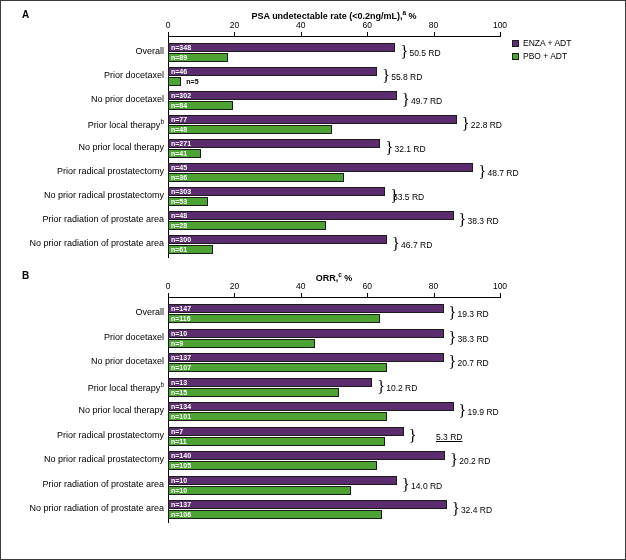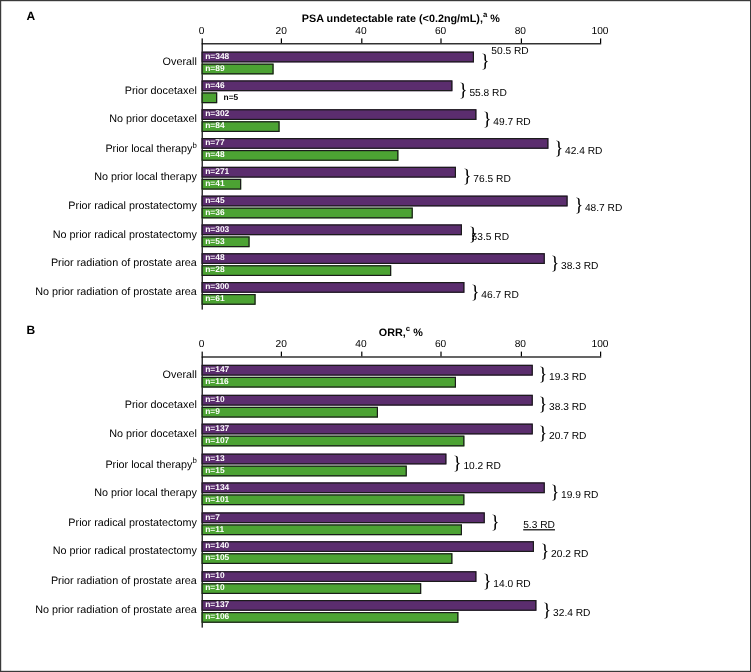--- a/index.html
+++ b/index.html
@@ -103,49 +103,49 @@
       <div class="tick" style="left: 433.6px; top: 32px;"></div>
       <div class="tick-label" style="left: 418.6px; top: 20px;">80</div>
       <div class="tick" style="left: 500px; top: 32px;"></div>
       <div class="tick-label" style="left: 485px; top: 20px;">100</div>
       <div class="rowlabel" style="right: 462px; top: 46px;">Overall</div>
       <div class="bar enza" style="left: 168px; top: 43px; width: 227.42px;"></div>
       <div class="nlabel" style="left: 169px; top: 43px;">n=348</div>
       <div class="bar pbo" style="left: 168px; top: 53px; width: 59.76px;"></div>
       <div class="nlabel" style="left: 169px; top: 53px;">n=89</div>
       <div class="brace" style="left: 400.42px; top: 44px;">}</div>
-      <div class="rd" style="left: 409.42px; top: 38px;">50.5 RD</div>
+      <div class="rd" style="left: 409.42px; top: 49px;">50.5 RD</div>
       <div class="rowlabel" style="right: 462px; top: 70px;">Prior docetaxel</div>
       <div class="bar enza" style="left: 168px; top: 67px; width: 209.16px;"></div>
       <div class="nlabel" style="left: 169px; top: 67px;">n=46</div>
       <div class="bar pbo" style="left: 168px; top: 77px; width: 13.28px;"></div>
       <div class="nlabel outside" style="left: 183.28px; top: 77px;">n=5</div>
       <div class="brace" style="left: 382.16px; top: 68px;">}</div>
       <div class="rd" style="left: 391.16px; top: 73px;">55.8 RD</div>
       <div class="rowlabel" style="right: 462px; top: 94px;">No prior docetaxel</div>
       <div class="bar enza" style="left: 168px; top: 91px; width: 229.08px;"></div>
       <div class="nlabel" style="left: 169px; top: 91px;">n=302</div>
       <div class="bar pbo" style="left: 168px; top: 101px; width: 64.74px;"></div>
       <div class="nlabel" style="left: 169px; top: 101px;">n=84</div>
       <div class="brace" style="left: 402.08px; top: 92px;">}</div>
       <div class="rd" style="left: 411.08px; top: 97px;">49.7 RD</div>
       <div class="rowlabel" style="right: 462px; top: 118px;">Prior local therapy<sup>b</sup></div>
       <div class="bar enza" style="left: 168px; top: 115px; width: 288.84px;"></div>
       <div class="nlabel" style="left: 169px; top: 115px;">n=77</div>
       <div class="bar pbo" style="left: 168px; top: 125px; width: 164.34px;"></div>
       <div class="nlabel" style="left: 169px; top: 125px;">n=48</div>
       <div class="brace" style="left: 461.84px; top: 116px;">}</div>
-      <div class="rd" style="left: 470.84px; top: 121px;">42.4 RD</div>
+      <div class="rd" style="left: 470.84px; top: 121px;">22.8 RD</div>
       <div class="rowlabel" style="right: 462px; top: 142px;">No prior local therapy</div>
       <div class="bar enza" style="left: 168px; top: 139px; width: 212.48px;"></div>
       <div class="nlabel" style="left: 169px; top: 139px;">n=271</div>
       <div class="bar pbo" style="left: 168px; top: 149px; width: 33.2px;"></div>
       <div class="nlabel" style="left: 169px; top: 149px;">n=41</div>
       <div class="brace" style="left: 385.48px; top: 140px;">}</div>
-      <div class="rd" style="left: 394.48px; top: 145px;">76.5 RD</div>
+      <div class="rd" style="left: 394.48px; top: 145px;">32.1 RD</div>
       <div class="rowlabel" style="right: 462px; top: 166px;">Prior radical prostatectomy</div>
       <div class="bar enza" style="left: 168px; top: 163px; width: 305.44px;"></div>
       <div class="nlabel" style="left: 169px; top: 163px;">n=45</div>
       <div class="bar pbo" style="left: 168px; top: 173px; width: 175.96px;"></div>
       <div class="nlabel" style="left: 169px; top: 173px;">n=36</div>
       <div class="brace" style="left: 478.44px; top: 164px;">}</div>
       <div class="rd" style="left: 487.44px; top: 169px;">48.7 RD</div>
       <div class="rowlabel" style="right: 462px; top: 190px;">No prior radical prostatectomy</div>
       <div class="bar enza" style="left: 168px; top: 187px; width: 217.46px;"></div>
       <div class="nlabel" style="left: 169px; top: 187px;">n=303</div>
@@ -161,20 +161,30 @@
       <div class="brace" style="left: 458.52px; top: 212px;">}</div>
       <div class="rd" style="left: 467.52px; top: 217px;">38.3 RD</div>
       <div class="rowlabel" style="right: 462px; top: 238px;">No prior radiation of prostate area</div>
       <div class="bar enza" style="left: 168px; top: 235px; width: 219.12px;"></div>
       <div class="nlabel" style="left: 169px; top: 235px;">n=300</div>
       <div class="bar pbo" style="left: 168px; top: 245px; width: 44.82px;"></div>
       <div class="nlabel" style="left: 169px; top: 245px;">n=61</div>
       <div class="brace" style="left: 392.12px; top: 236px;">}</div>
       <div class="rd" style="left: 401.12px; top: 241px;">46.7 RD</div>
     </div>
+  <div class="legend" style="left:512px; top:38px;">
+    <div class="legend-row">
+      <span class="legend-swatch enza"></span>
+      <span>ENZA + ADT</span>
+    </div>
+    <div class="legend-row">
+      <span class="legend-swatch pbo"></span>
+      <span>PBO + ADT</span>
+    </div>
+  </div>
 </div>
 
 <div class="panel" id="panel-b">
   <div class="panel-letter" style="left:22px; top:8px;">B</div>
   <div class="axis-title" id="b-title" style="left:168px; top:9px; width:332px;">ORR,<sup>c</sup> %</div>
   <div class="plot" id="b-plot" style="left:0; top:0; width:626px; height:298px;">
       <div class="axis-line" style="left: 168px; top: 35px; width: 1px; height: 226px;"></div>
       <div class="axis-line" style="left: 168px; top: 35px; width: 333px; height: 1px;"></div>
       <div class="tick" style="left: 168px; top: 31px;"></div>
       <div class="tick-label" style="left: 153px; top: 19px;">0</div>

